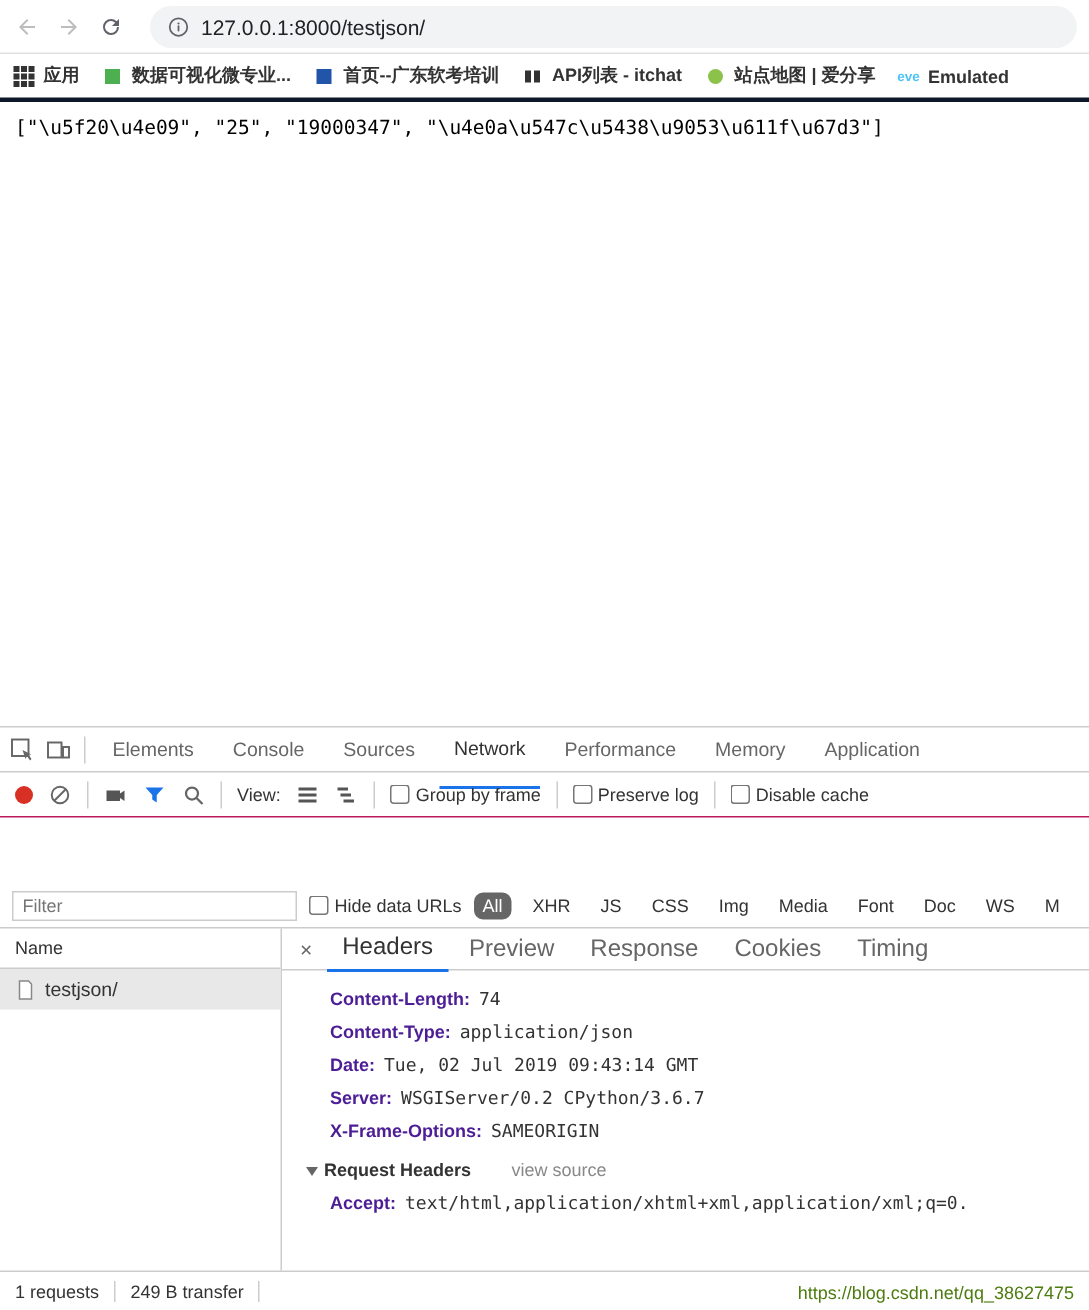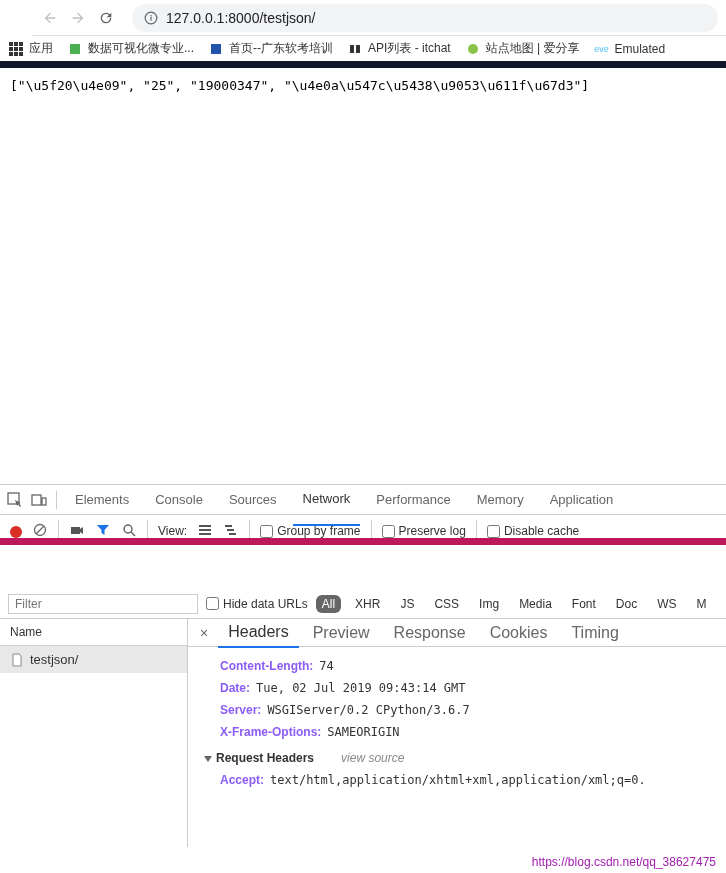--- a/index.html
+++ b/index.html
@@ -1,44 +1,44 @@
 <!DOCTYPE html>
 <html><head>
   <meta charset="utf-8">
   <style>
     * { margin: 0; padding: 0; box-sizing: border-box; }
     body { font-family: Arial, sans-serif; font-size: 12px; color: #333; width: 726px; height: 873px; overflow: hidden; background: #fff; }
     
     
-    .browser-toolbar { display: flex; align-items: center; padding: 5px 8px; border-bottom: 1px solid #e0e0e0; height: 36px; gap: 8px; margin-left: 32px; }
+    .browser-toolbar { display: flex; align-items: center; padding: 5px 8px; border-bottom: 1px solid #e0e0e0; height: 36px; gap: 8px; }
     .nav-btn { width: 20px; height: 20px; display: flex; align-items: center; justify-content: center; color: #5f6368; cursor: pointer; }
     .nav-btn.disabled { color: #bdbdbd; }
     .address-bar { flex: 1; display: flex; align-items: center; background: #f1f3f4; border-radius: 14px; padding: 4px 12px; height: 28px; gap: 8px; margin-left: 8px; }
     .info-icon { width: 14px; height: 14px; display: flex; align-items: center; justify-content: center; color: #5f6368; }
     .url { font-size: 14px; color: #202124; }
     
     
-    .bookmarks-bar { display: flex; align-items: center; padding: 4px 8px; border-bottom: 7px solid #0f172a; height: 32px; gap: 14px; }
+    .bookmarks-bar { display: flex; align-items: center; padding: 4px 8px; border-bottom: 3px solid #0f172a; height: 32px; gap: 14px; font-weight: bold; }
     .bookmark-item { display: flex; align-items: center; gap: 5px; cursor: pointer; font-size: 12px; color: #333; white-space: nowrap; }
     .bookmark-icon { width: 16px; height: 16px; display: flex; align-items: center; justify-content: center; }
     .apps-icon svg rect { fill: currentColor; }
     
     
     .page-content { padding: 10px; font-family: monospace; font-size: 13px; color: #000; height: 416px; }
     
     
     .devtools { border-top: 1px solid #ccc; background: #fff; }
     .devtools-tabs { display: flex; align-items: center; height: 30px; border-bottom: 1px solid #ccc; padding: 0 6px; gap: 6px; }
     .dt-icon { width: 18px; height: 18px; display: flex; align-items: center; justify-content: center; color: #666; cursor: pointer; }
     .dt-divider { width: 1px; height: 18px; background: #ccc; margin: 0 2px; }
     .dt-tab { padding: 18px 10px; font-size: 13px; color: #666; cursor: pointer; }
     .dt-tab.active { color: #333; border-bottom: 2px solid #1a73e8; }
     
     
-    .network-toolbar { display: flex; align-items: flex-end; height: 30px; border-bottom: 7px solid #be185d; padding: 0 10px; gap: 10px; }
+    .network-toolbar { display: flex; align-items: center; height: 30px; border-bottom: 1px solid #be185d; padding: 0 10px; gap: 10px; }
     .record-btn { width: 12px; height: 12px; border-radius: 50%; background: #d93025; cursor: pointer; }
     .nt-icon { width: 16px; height: 16px; display: flex; align-items: center; justify-content: center; color: #666; cursor: pointer; }
     .nt-icon.blue { color: #1a73e8; }
     .nt-divider { width: 1px; height: 18px; background: #ccc; }
     .nt-label { font-size: 12px; color: #333; }
     .nt-chk { display: flex; align-items: center; gap: 4px; font-size: 12px; color: #333; }
     .nt-chk input { width: 13px; height: 13px; }
     
     
     .filter-bar { display: flex; align-items: center; height: 30px; border-bottom: 1px solid #ccc; padding: 0 8px; gap: 8px; margin-top: 44px; }
@@ -55,32 +55,32 @@
     .file-icon { width: 14px; height: 14px; }
     
     .request-details { flex: 1; overflow: hidden; }
     .details-tabs { display: flex; align-items: center; height: 28px; border-bottom: 1px solid #ccc; padding: 0 6px; gap: 4px; }
     .close-x { padding: 0 6px; cursor: pointer; color: #666; font-size: 14px; }
     .detail-tab { padding: 5px 10px; font-size: 16px; color: #666; cursor: pointer; }
     .detail-tab.active { color: #333; border-bottom: 2px solid #1a73e8; }
     
     .headers-content { padding: 8px 16px; font-size: 12px; }
     .header-row { padding: 4px 0 4px 16px; display: flex; gap: 6px; }
-    .header-key { font-weight: bold; color: #8b5cf6; }
+    .header-key { font-weight: bold; color: #4c1d95; }
     .header-val { font-family: monospace; color: #333; }
     .header-section { display: flex; align-items: center; gap: 27px; padding: 8px 0 4px 0; }
     .caret { display: inline-block; width: 0; height: 0; border-left: 4px solid transparent; border-right: 4px solid transparent; border-top: 6px solid #666; margin-right: 4px; }
     .section-title { font-weight: bold; }
-    .view-source { color: #888; font-size: 12px; font-style: italic; }
+    .view-source { color: #888; font-size: 12px; }
     
     
     .status-bar { display: flex; align-items: center; height: 26px; border-top: 1px solid #ccc; padding: 0 10px; gap: 10px; font-size: 12px; color: #333; }
     .sb-item { padding-right: 10px; border-right: 1px solid #ccc; }
     
-    .watermark { position: absolute; right: 10px; bottom: 4px; font-size: 12px; color: #a21caf; }
+    .watermark { position: absolute; right: 10px; bottom: 4px; font-size: 12px; color: #4d7c0f; }
   </style>
 </head>
 <body>
 
 <div class="browser-toolbar">
   <div class="nav-btn disabled">
     <svg width="16" height="16" viewBox="0 0 24 24">
         <path fill="currentColor" d="M20 11H7.83l5.59-5.59L12 4l-8 8 8 8 1.41-1.41L7.83 13H20z"></path>
       </svg>
   </div>
@@ -288,20 +288,24 @@
         <span class="detail-tab">Response</span>
         <span class="detail-tab">Cookies</span>
         <span class="detail-tab">Timing</span>
       </div>
       <div class="headers-content">
         <div class="header-row">
             <span class="header-key">Content-Length:</span>
             <span class="header-val">74</span>
           </div>
         <div class="header-row">
+            <span class="header-key">Content-Type:</span>
+            <span class="header-val">application/json</span>
+          </div>
+        <div class="header-row">
             <span class="header-key">Date:</span>
             <span class="header-val">Tue, 02 Jul 2019 09:43:14 GMT</span>
           </div>
         <div class="header-row">
             <span class="header-key">Server:</span>
             <span class="header-val">WSGIServer/0.2 CPython/3.6.7</span>
           </div>
         <div class="header-row">
             <span class="header-key">X-Frame-Options:</span>
             <span class="header-val">SAMEORIGIN</span>
@@ -311,15 +315,19 @@
           <span class="view-source">view source</span>
         </div>
         <div class="header-row">
             <span class="header-key">Accept:</span>
             <span class="header-val">text/html,application/xhtml+xml,application/xml;q=0.</span>
           </div>
       </div>
     </div>
   </div>
 
+  <div class="status-bar">
+    <span class="sb-item">1 requests</span>
+    <span class="sb-item">249 B transfer</span>
+  </div>
 </div>
 
 <div class="watermark">https://blog.csdn.net/qq_38627475</div>
 
 </body></html>

